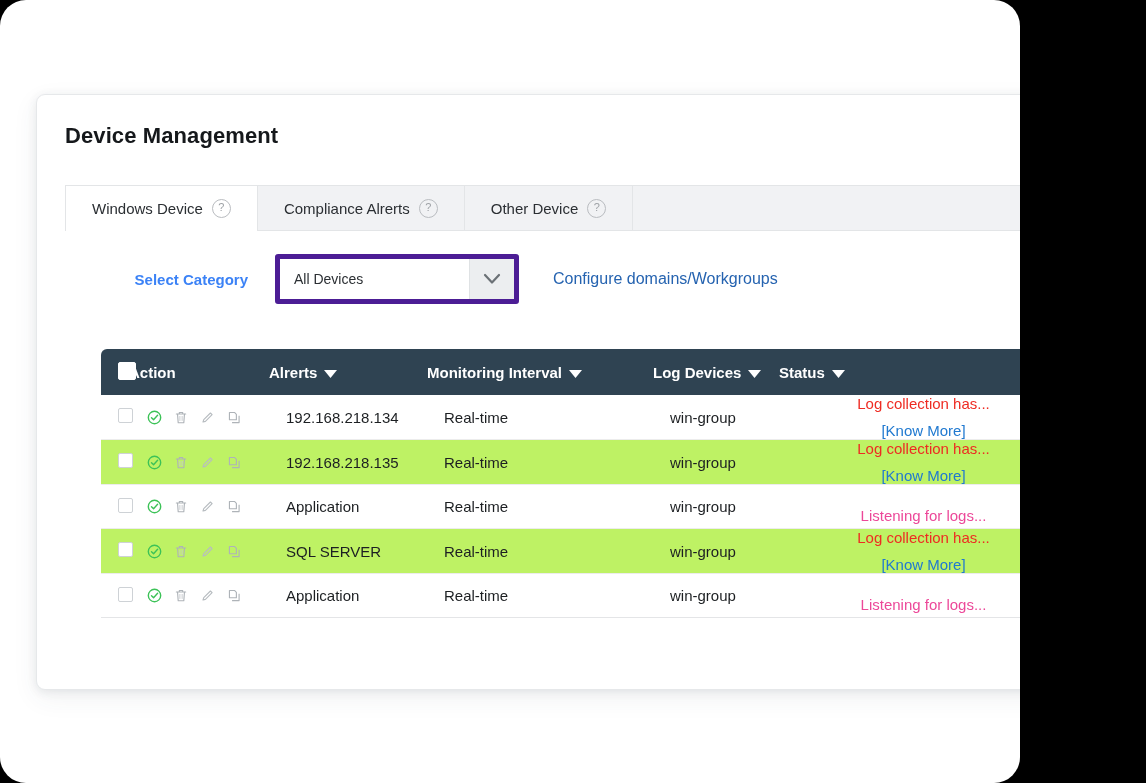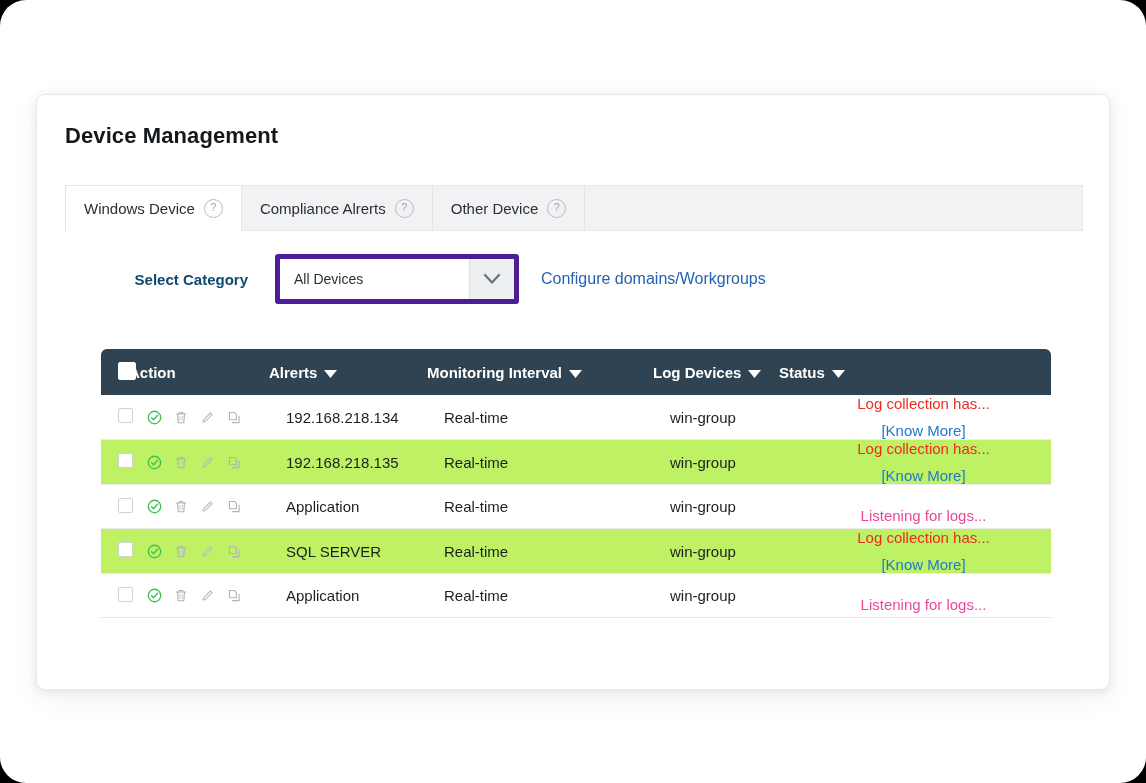--- a/index.html
+++ b/index.html
@@ -9,21 +9,21 @@
   }
   body {
     width: 1146px;
     height: 783px;
     overflow: hidden;
     font-family: "Liberation Sans", sans-serif;
   }
   .page-canvas {
     position: absolute;
     left: 0; top: 0;
-    width: 1146px;
+    width: 1020px;
     height: 783px;
     background: #ffffff;
     border-radius: 26px;
     overflow: hidden;
   }
   .card {
     position: absolute;
     left: 36px;
     top: 94px;
     width: 1074px;
@@ -52,21 +52,21 @@
     height: 46px;
     display: flex;
     align-items: stretch;
     border-bottom: 1px solid #e3e5e7;
     box-sizing: border-box;
   }
   .tab {
     display: flex;
     align-items: center;
     gap: 9px;
-    padding: 0 18px;
+    padding: 0 26px;
     font-size: 15px;
     color: #2b2f33;
     background: #f1f2f4;
     border: 1px solid #e3e5e7;
     border-bottom: none;
     border-left: none;
     box-sizing: border-box;
     cursor: pointer;
     white-space: nowrap;
   }
@@ -111,21 +111,21 @@
     height: 48px;
     display: flex;
     align-items: center;
   }
   .filter-label {
     width: 210px;
     text-align: right;
     padding-right: 27px;
     font-size: 15px;
     font-weight: bold;
-    color: #0c4a6e;
+    color: #3b82f6;
     box-sizing: border-box;
   }
   .select-box {
     width: 234px;
     height: 40px;
     display: flex;
     align-items: stretch;
     border: 5px solid #4c1d95;
     border-radius: 3px;
     background: #fdfdfd;
@@ -144,21 +144,21 @@
   .select-arrow {
     width: 44px;
     display: flex;
     align-items: center;
     justify-content: center;
     background: #eceef0;
     border-left: 1px solid #dfe2e4;
   }
   .select-arrow svg { display: block; }
   .configure-link {
-    margin-left: 22px;
+    margin-left: 34px;
     font-size: 16px;
     color: #2563b0;
     text-decoration: none;
     cursor: pointer;
   }
   
   .table-wrap {
     position: absolute;
     left: 64px;
     top: 254px;

